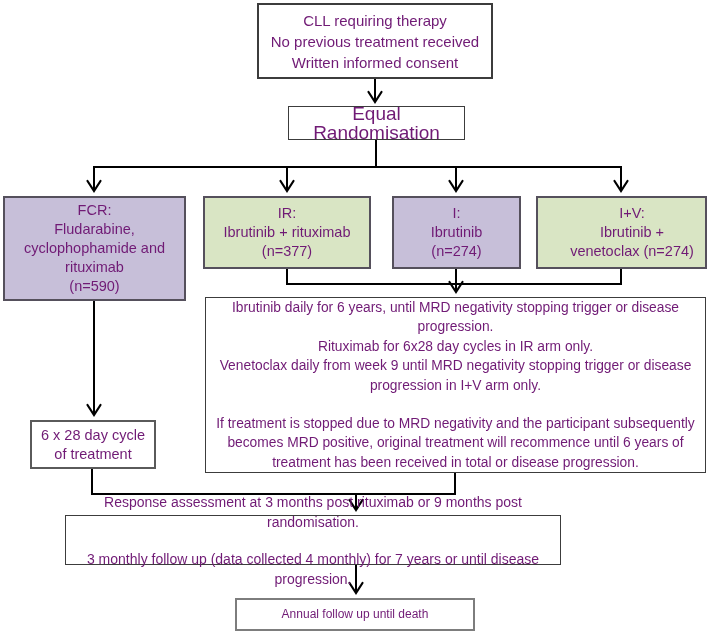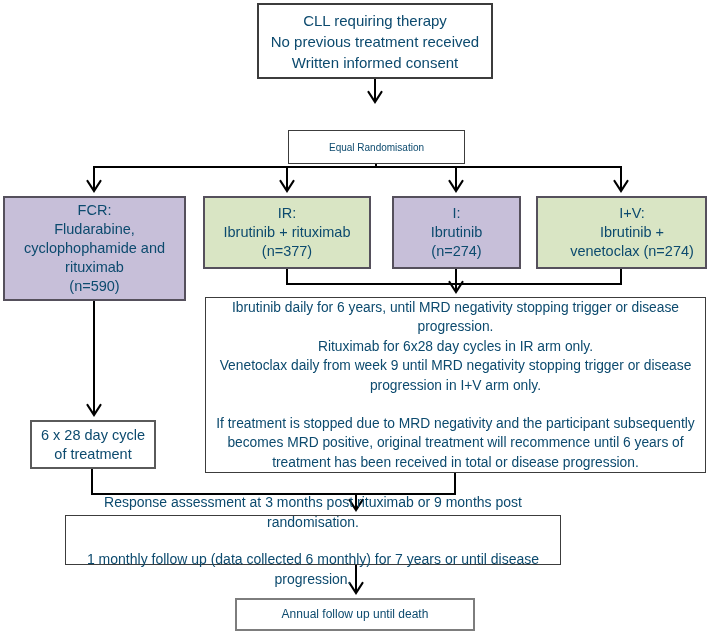--- a/index.html
+++ b/index.html
@@ -1,21 +1,21 @@
 <!DOCTYPE html>
 <html><head>
 <meta charset="utf-8">
 <style>
   html,body { margin:0; padding:0; background:#ffffff; }
   .canvas {
     position:relative;
     width:709px; height:634px;
     background:#ffffff;
     font-family:"Liberation Sans", sans-serif;
-    color:#0c4a6e;
+    color:#701a75;
     overflow:hidden;
     border-radius:28px;
   }
   svg.connectors { position:absolute; left:0; top:0; z-index:1; }
   .box {
     position:absolute; z-index:2;
     box-sizing:border-box;
     display:flex; flex-direction:column;
     justify-content:center; align-items:center;
     text-align:center;
@@ -24,22 +24,21 @@
     font-size:14.5px;
   }
   .eligibility {
     left:257px; top:3px; width:236px; height:76px;
     border:2px solid #3c3c3c;
     font-size:15px; line-height:21px;
   }
   .randomisation {
     left:288px; top:106px; width:177px; height:34px;
     border:1.5px solid #3c3c3c;
-    font-size:10px;
-    margin-top:24px;
+    font-size:19px;
   }
   .arm { border:2px solid #55505c; }
   .purple { background:#c7bfd9; }
   .green  { background:#d9e5c4; }
   .arm-fcr { left:3px;   top:196px; width:183px; height:105px; }
   .arm-ir  { left:203px; top:196px; width:168px; height:73px; }
   .arm-i   { left:392px; top:196px; width:129px; height:73px; }
   .arm-iv  { left:536px; top:196px; width:171px; height:73px;padding-left:21px; }
   .bigbox {
     left:205px; top:297px; width:501px; height:176px;
@@ -146,20 +145,20 @@
     <p class="para gap">If treatment is stopped due to MRD negativity and the participant subsequently becomes MRD positive, original treatment will recommence until 6 years of treatment has been received in total or disease progression.</p>
   </div>
 
   <div class="box cycle">
     <div>6 x 28 day cycle</div>
     <div>of treatment</div>
   </div>
 
   <div class="box response">
     <div>Response assessment at 3 months post rituximab or 9 months post randomisation.</div>
-    <div>1 monthly follow up (data collected 6 monthly) for 7 years or until disease progression.</div>
+    <div>3 monthly follow up (data collected 4 monthly) for 7 years or until disease progression.</div>
   </div>
 
   <div class="box annual">
     <div>Annual follow up until death</div>
   </div>
 
 </div>
 
 </body></html>

